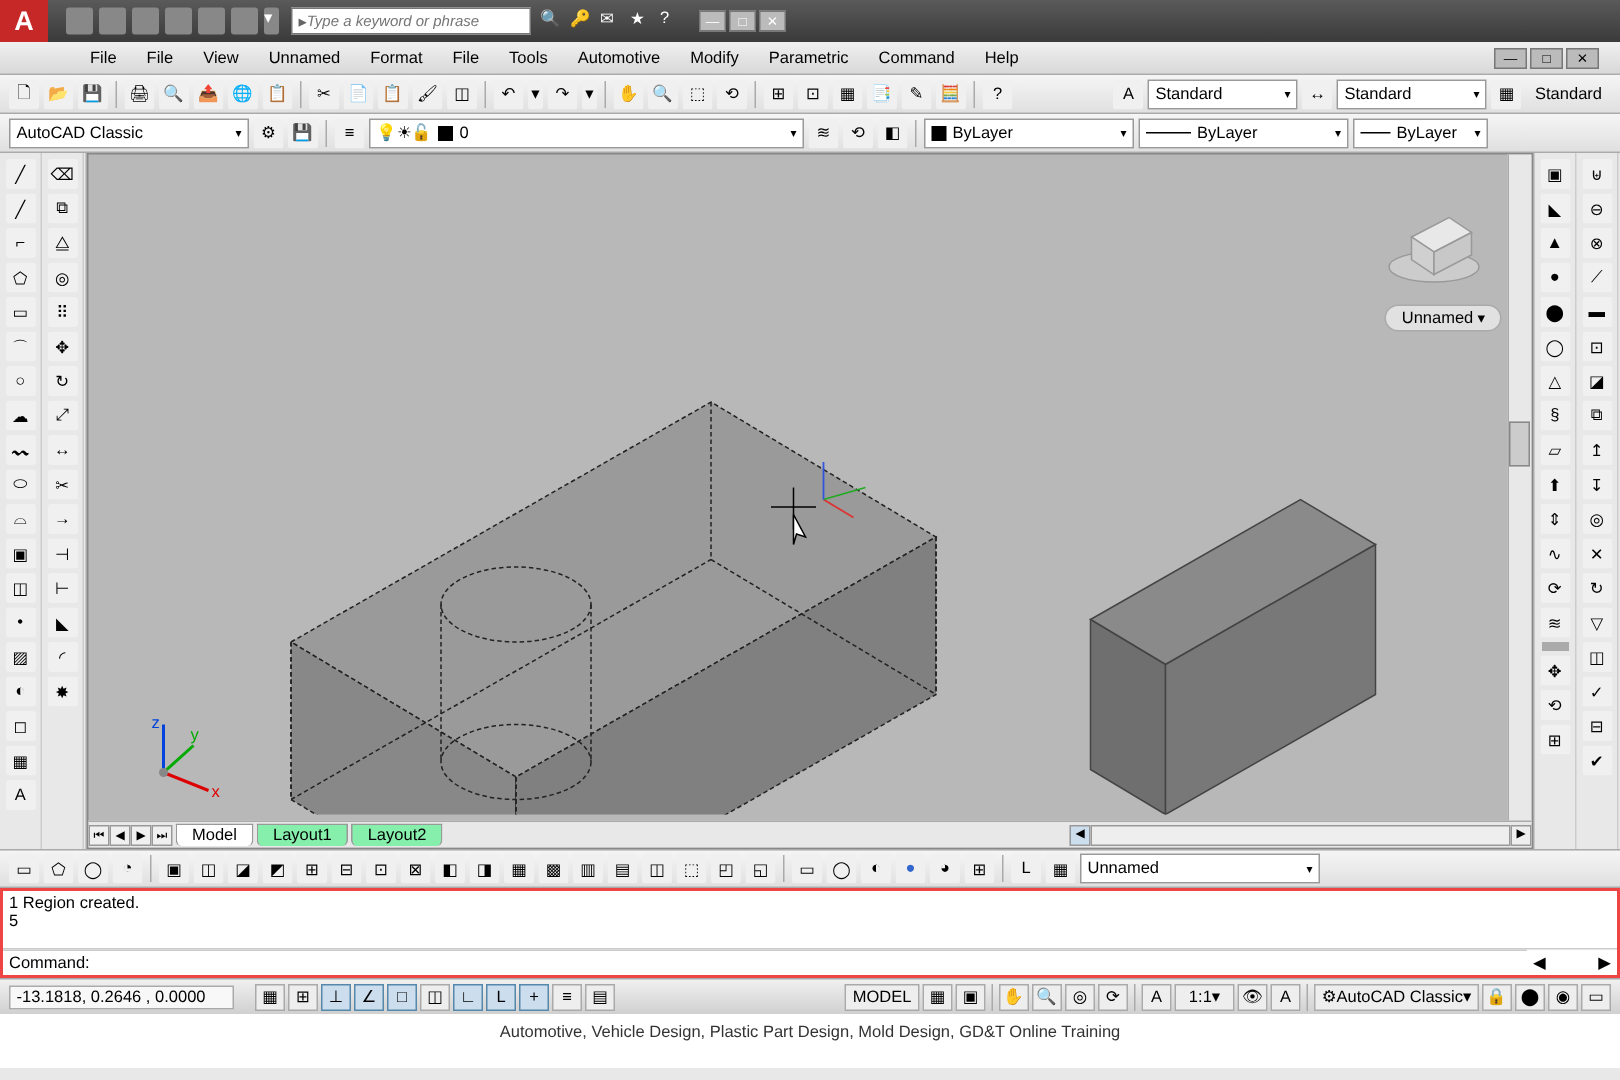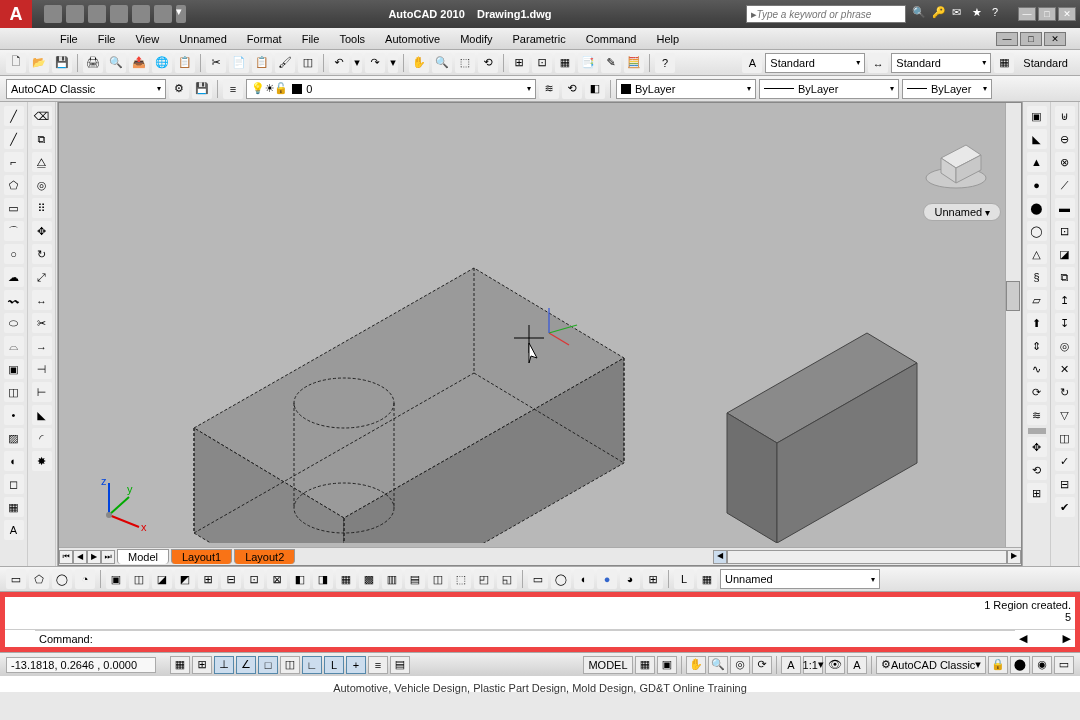--- a/index.html
+++ b/index.html
@@ -29,53 +29,49 @@
 .vtool { width: 28px; display: flex; flex-direction: column; align-items: center; gap: 3px; padding: 4px 0; border-right: 1px solid #ccc; }
 .vtool .tb-btn { width: 20px; height: 20px; }
 .canvas-area { flex: 1; display: flex; flex-direction: column; }
 .canvas { flex: 1; background: #b8b8b8; position: relative; border: 1px solid #888; }
 .scrollbar-v { position: absolute; right: 0; top: 0; bottom: 16px; width: 16px; background: #e8e8e8; border-left: 1px solid #aaa; }
 .scrollbar-v .thumb { position: absolute; top: 40%; width: 14px; height: 30px; background: #ccc; border: 1px solid #888; left: 0; }
 .tabs { position: absolute; bottom: 0; left: 0; height: 18px; display: flex; align-items: center; background: #e8e8e8; border-top: 1px solid #aaa; width: 100%; }
 .tab-nav { display: flex; }
 .tab-nav span { width: 14px; height: 14px; border: 1px solid #999; background: #f0f0f0; display: flex; align-items: center; justify-content: center; font-size: 8px; }
 .tab { padding: 1px 10px; background: #fff; border: 1px solid #999; border-bottom: none; margin-left: 2px; border-radius: 0 0 4px 4px; }
-.tab.inactive { background: #f97316; }
+.tab.inactive { background: #86efac; }
 .viewcube { position: absolute; top: 20px; right: 30px; width: 70px; height: 70px; }
 .unnamed-badge { position: absolute; top: 100px; right: 20px; background: rgba(230,230,230,0.9); border: 1px solid #aaa; border-radius: 10px; padding: 2px 10px; font-size: 10px; }
 .ucs-icon { position: absolute; bottom: 30px; left: 30px; }
-.cmd-panel { height: 60px; background: #fff; border: 5px solid #ef4444; display: flex; flex-direction: column; text-align: right; }
+.cmd-panel { height: 60px; background: #fff; border: 2px solid #ef4444; display: flex; flex-direction: column; }
 .cmd-history { flex: 1; padding: 2px 4px; font-family: monospace; font-size: 11px; }
 .cmd-line { display: flex; border-top: 1px solid #ccc; padding: 2px 4px; font-family: monospace; }
 .cmd-scroll { width: 60px; display: flex; justify-content: space-between; align-items: center; padding: 0 4px; }
 .status-bar { height: 24px; background: linear-gradient(#f0f0f0, #d0d0d0); border-top: 1px solid #aaa; display: flex; align-items: center; padding: 0 6px; gap: 2px; }
 .status-coords { width: 150px; border: 1px solid #aaa; padding: 1px 4px; background: #f8f8f8; }
 .status-btn { width: 20px; height: 18px; border: 1px solid #aaa; background: #eee; display: flex; align-items: center; justify-content: center; }
 .status-btn.on { background: #cde; border-color: #58a; }
-.footer-ad { height: 16px; background: #fff; text-align: center; font-size: 15px; padding: 2px; font-family: Arial; color: #333; }
+.footer-ad { height: 36px; background: #fff; text-align: center; font-size: 15px; padding: 2px; font-family: Arial; color: #333; }
 svg { display: block; }
 .tool-toolbar { height: 26px; background: linear-gradient(#f5f5f5,#e0e0e0); border-top:1px solid #aaa; border-bottom:1px solid #aaa; display:flex; align-items:center; padding:0 6px; gap:3px;}
 </style>
 </head>
 <body>
 
 <div class="titlebar">
   <div class="app-logo">A</div>
   <div class="qat">
     <span class="qat-btn"></span>
     <span class="qat-btn"></span>
     <span class="qat-btn"></span>
     <span class="qat-btn"></span>
     <span class="qat-btn"></span>
     <span class="qat-btn"></span>
     <span class="qat-btn" style="width:10px;">▾</span>
-  </div>
-  <div class="title-text">
-    <span>AutoCAD 2010</span>&nbsp;&nbsp;&nbsp;
-    <span>Drawing1.dwg</span>
   </div>
   <div class="search-box">
     <span style="color:#666;">▸</span>
     <input placeholder="Type a keyword or phrase" style="">
   </div>
   <div class="title-icons">
     <span>🔍</span>
     <span>🔑</span>
     <span>✉</span>
     <span>★</span>
@@ -408,21 +404,21 @@
       <span class="arrow">▾</span>
     </div>
 </div>
 
 <div class="cmd-panel">
   <div class="cmd-history">
     <div>1 Region created.</div>
     <div>5</div>
 
   </div>
-  <div style="display:flex; border-top:1px solid #ccc;padding-left:30px;">
+  <div style="display:flex; border-top:1px solid #ccc;">
     <div class="cmd-line" style="flex:1;">
       <span>Command:</span>
     </div>
     <div class="cmd-scroll">
       <span>◀</span>
       <span>▶</span>
     </div>
   </div>
 </div>
 
@@ -446,21 +442,21 @@
     </div>
   <div class="status-btn">▦</div>
   <div class="status-btn">▣</div>
   <div class="tb-sep"></div>
   <div class="status-btn">✋</div>
   <div class="status-btn">🔍</div>
   <div class="status-btn">◎</div>
   <div class="status-btn">⟳</div>
   <div class="tb-sep"></div>
   <div class="status-btn">A</div>
-  <div class="status-btn" style="width:20px;"><span>1:1</span>▾</div>
+  <div class="status-btn" style="width:40px;"><span>1:1</span>▾</div>
   <div class="status-btn">👁</div>
   <div class="status-btn">A</div>
   <div class="tb-sep"></div>
   <div class="status-btn" style="width:110px;">⚙ <span>AutoCAD Classic</span>▾</div>
   <div class="status-btn">🔒</div>
   <div class="status-btn">⬤</div>
   <div class="status-btn">◉</div>
   <div class="status-btn">▭</div>
 </div>
 

